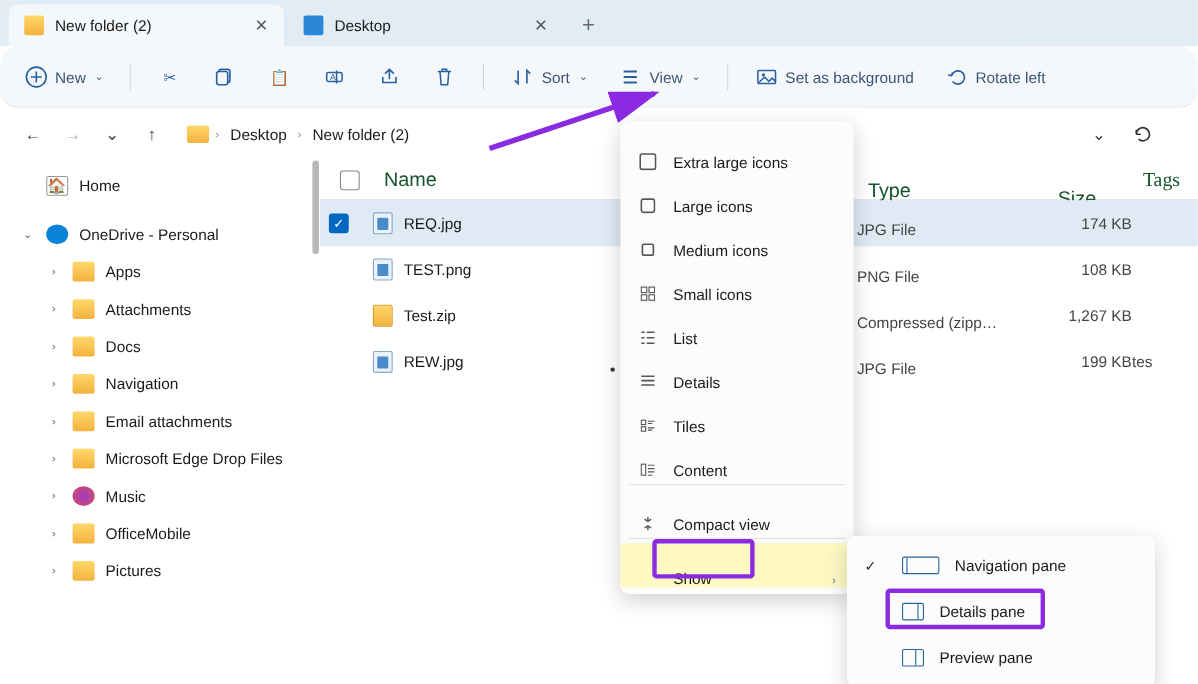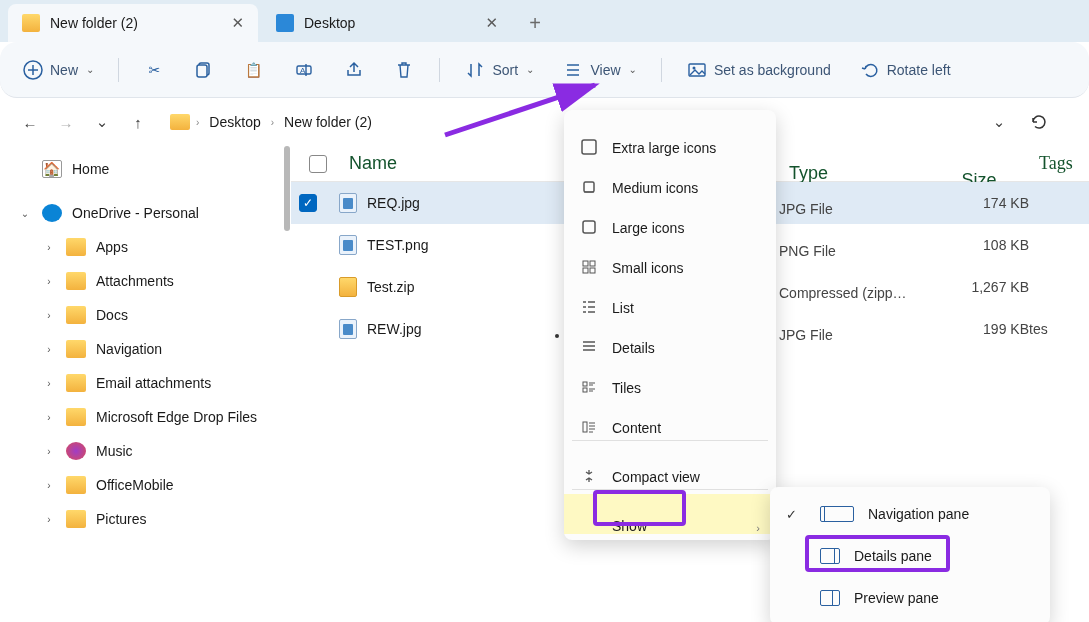--- a/index.html
+++ b/index.html
@@ -347,33 +347,33 @@
       <span class="mico">
         <svg width="16" height="16">
           <rect x="1" y="1" width="14" height="14" rx="2" fill="none" stroke="#555" stroke-width="1.5"></rect>
         </svg>
       </span>
       <span>Extra large icons</span>
     </div>
   <div class="menu-item">
       <span class="mico">
         <svg width="14" height="14">
+          <rect x="1" y="1" width="12" height="12" rx="2" fill="none" stroke="#555" stroke-width="1.5"></rect>
+        </svg>
+      </span>
+      <span>Large icons</span>
+    </div>
+  <div class="menu-item">
+      <span class="mico">
+        <svg width="14" height="14">
           <rect x="2" y="2" width="10" height="10" rx="1.5" fill="none" stroke="#555" stroke-width="1.5"></rect>
           <path d="M2 12h10" stroke="#555"></path>
         </svg>
       </span>
       <span>Medium icons</span>
-    </div>
-  <div class="menu-item">
-      <span class="mico">
-        <svg width="14" height="14">
-          <rect x="1" y="1" width="12" height="12" rx="2" fill="none" stroke="#555" stroke-width="1.5"></rect>
-        </svg>
-      </span>
-      <span>Large icons</span>
     </div>
   <div class="menu-item">
       <span class="mico">
         <svg width="14" height="14">
           <rect x="1" y="1" width="5" height="5" fill="none" stroke="#555"></rect>
           <rect x="8" y="1" width="5" height="5" fill="none" stroke="#555"></rect>
           <rect x="1" y="8" width="5" height="5" fill="none" stroke="#555"></rect>
           <rect x="8" y="8" width="5" height="5" fill="none" stroke="#555"></rect>
         </svg>
       </span>

